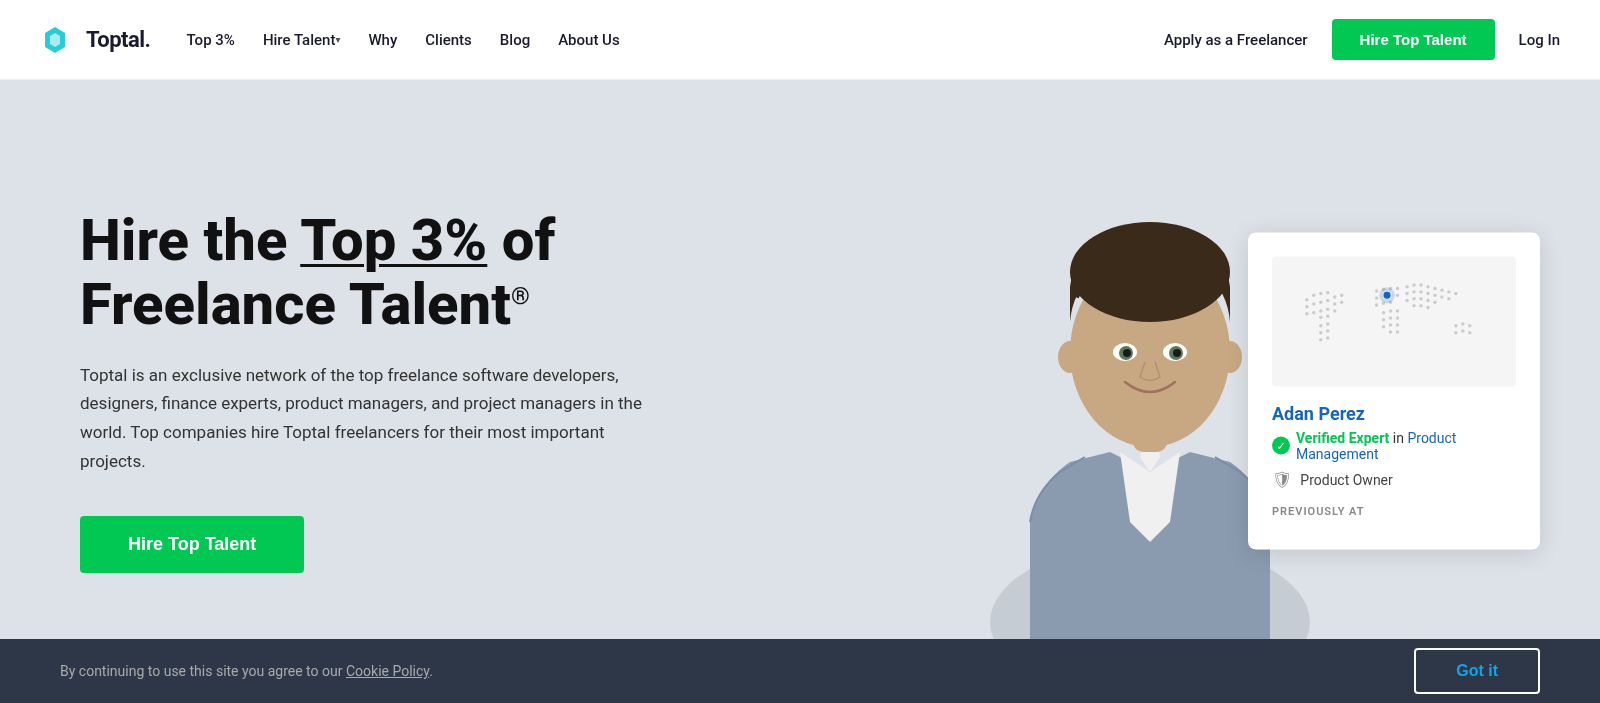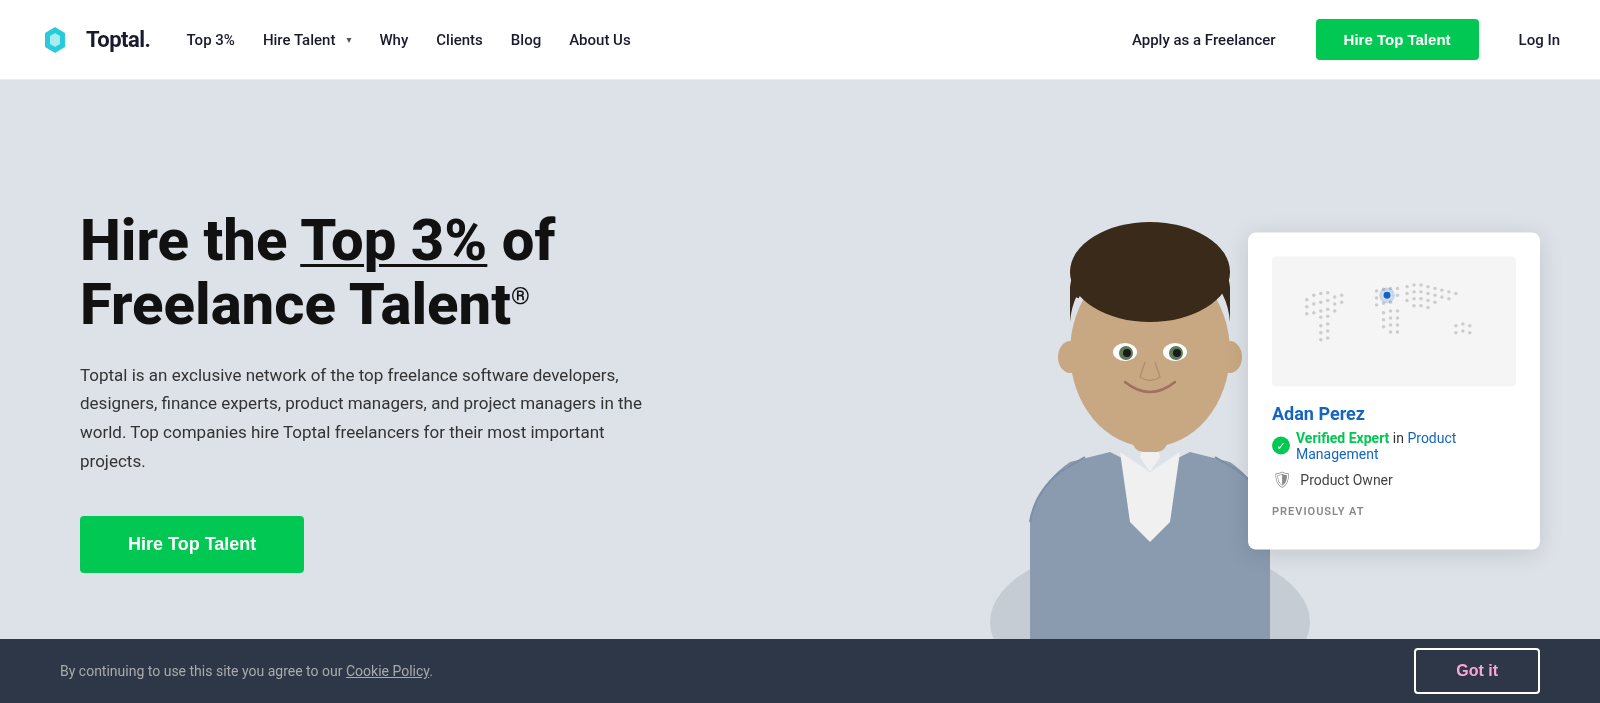--- a/index.html
+++ b/index.html
@@ -21,23 +21,23 @@
     .logo { display: flex; align-items: center; gap: 16px; text-decoration: none; }
     .logo-icon { width: 30px; height: 30px; }
     .logo-text { font-size: 22px; font-weight: 700; color: #1a1a2e; letter-spacing: -0.5px; }
     .nav-links { display: flex; align-items: center; gap: 28px; }
     .nav-link {
       text-decoration: none;
       color: #1a1a2e;
       font-size: 15px;
       font-weight: 500;
     }
-    .nav-link-dropdown { display: flex; align-items: center; gap: 11px; }
+    .nav-link-dropdown { display: flex; align-items: center; gap: 0; }
     .chevron { font-size: 10px; color: #555; }
-    .nav-right { display: flex; align-items: center; gap: 40px; }
+    .nav-right { display: flex; align-items: center; gap: 24px; }
     .apply-link { text-decoration: none; color: #1a1a2e; font-size: 15px; font-weight: 500; }
     .hire-btn-nav {
       background: #00c853;
       color: #fff;
       border: none;
       border-radius: 4px;
       padding: 12px 28px;
       font-size: 15px;
       font-weight: 600;
       cursor: pointer;
@@ -219,21 +219,21 @@
       align-items: center;
       justify-content: space-between;
       padding: 20px 60px;
       z-index: 100;
       height: 64px;
     }
     .cookie-text { font-size: 14px; color: #aaa; }
     .cookie-text a { color: #aaa; text-decoration: underline; }
     .got-it-btn {
       background: transparent;
-      color: #f9a8d4;
+      color: #0ea5e9;
       border: 2px solid #fff;
       border-radius: 4px;
       padding: 12px 40px;
       font-size: 16px;
       font-weight: 600;
       cursor: pointer;
     }
   </style>
 </head>
 <body>

